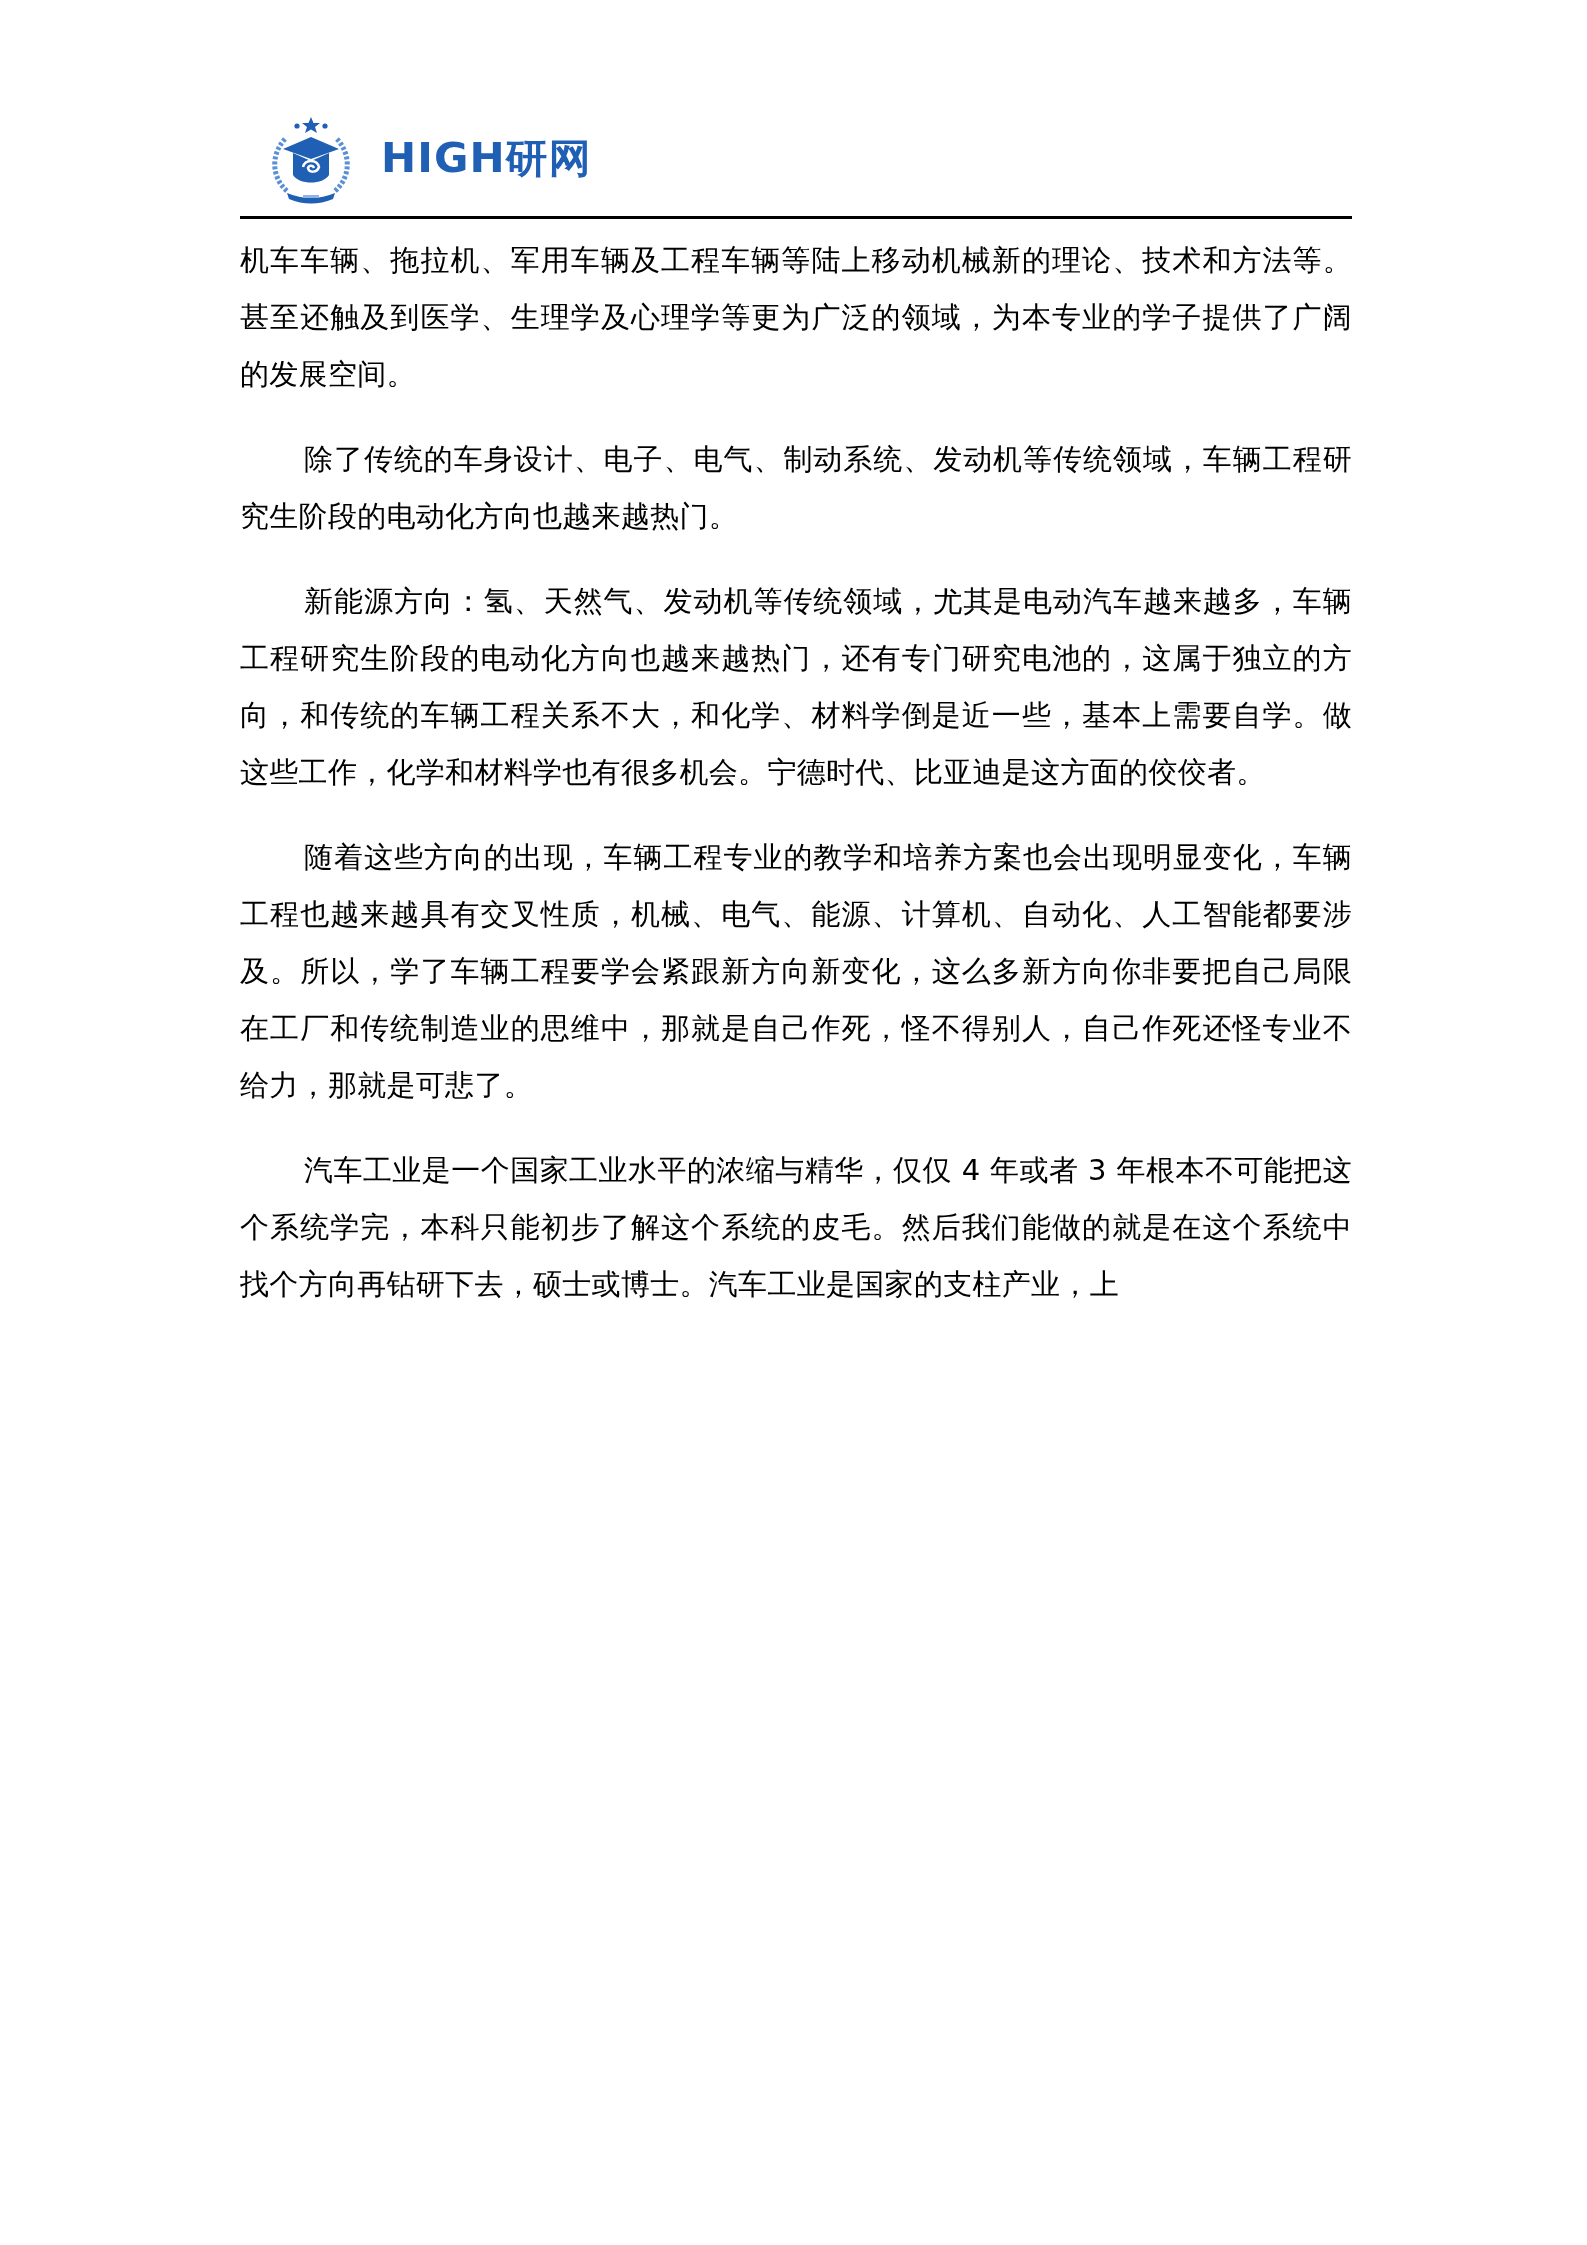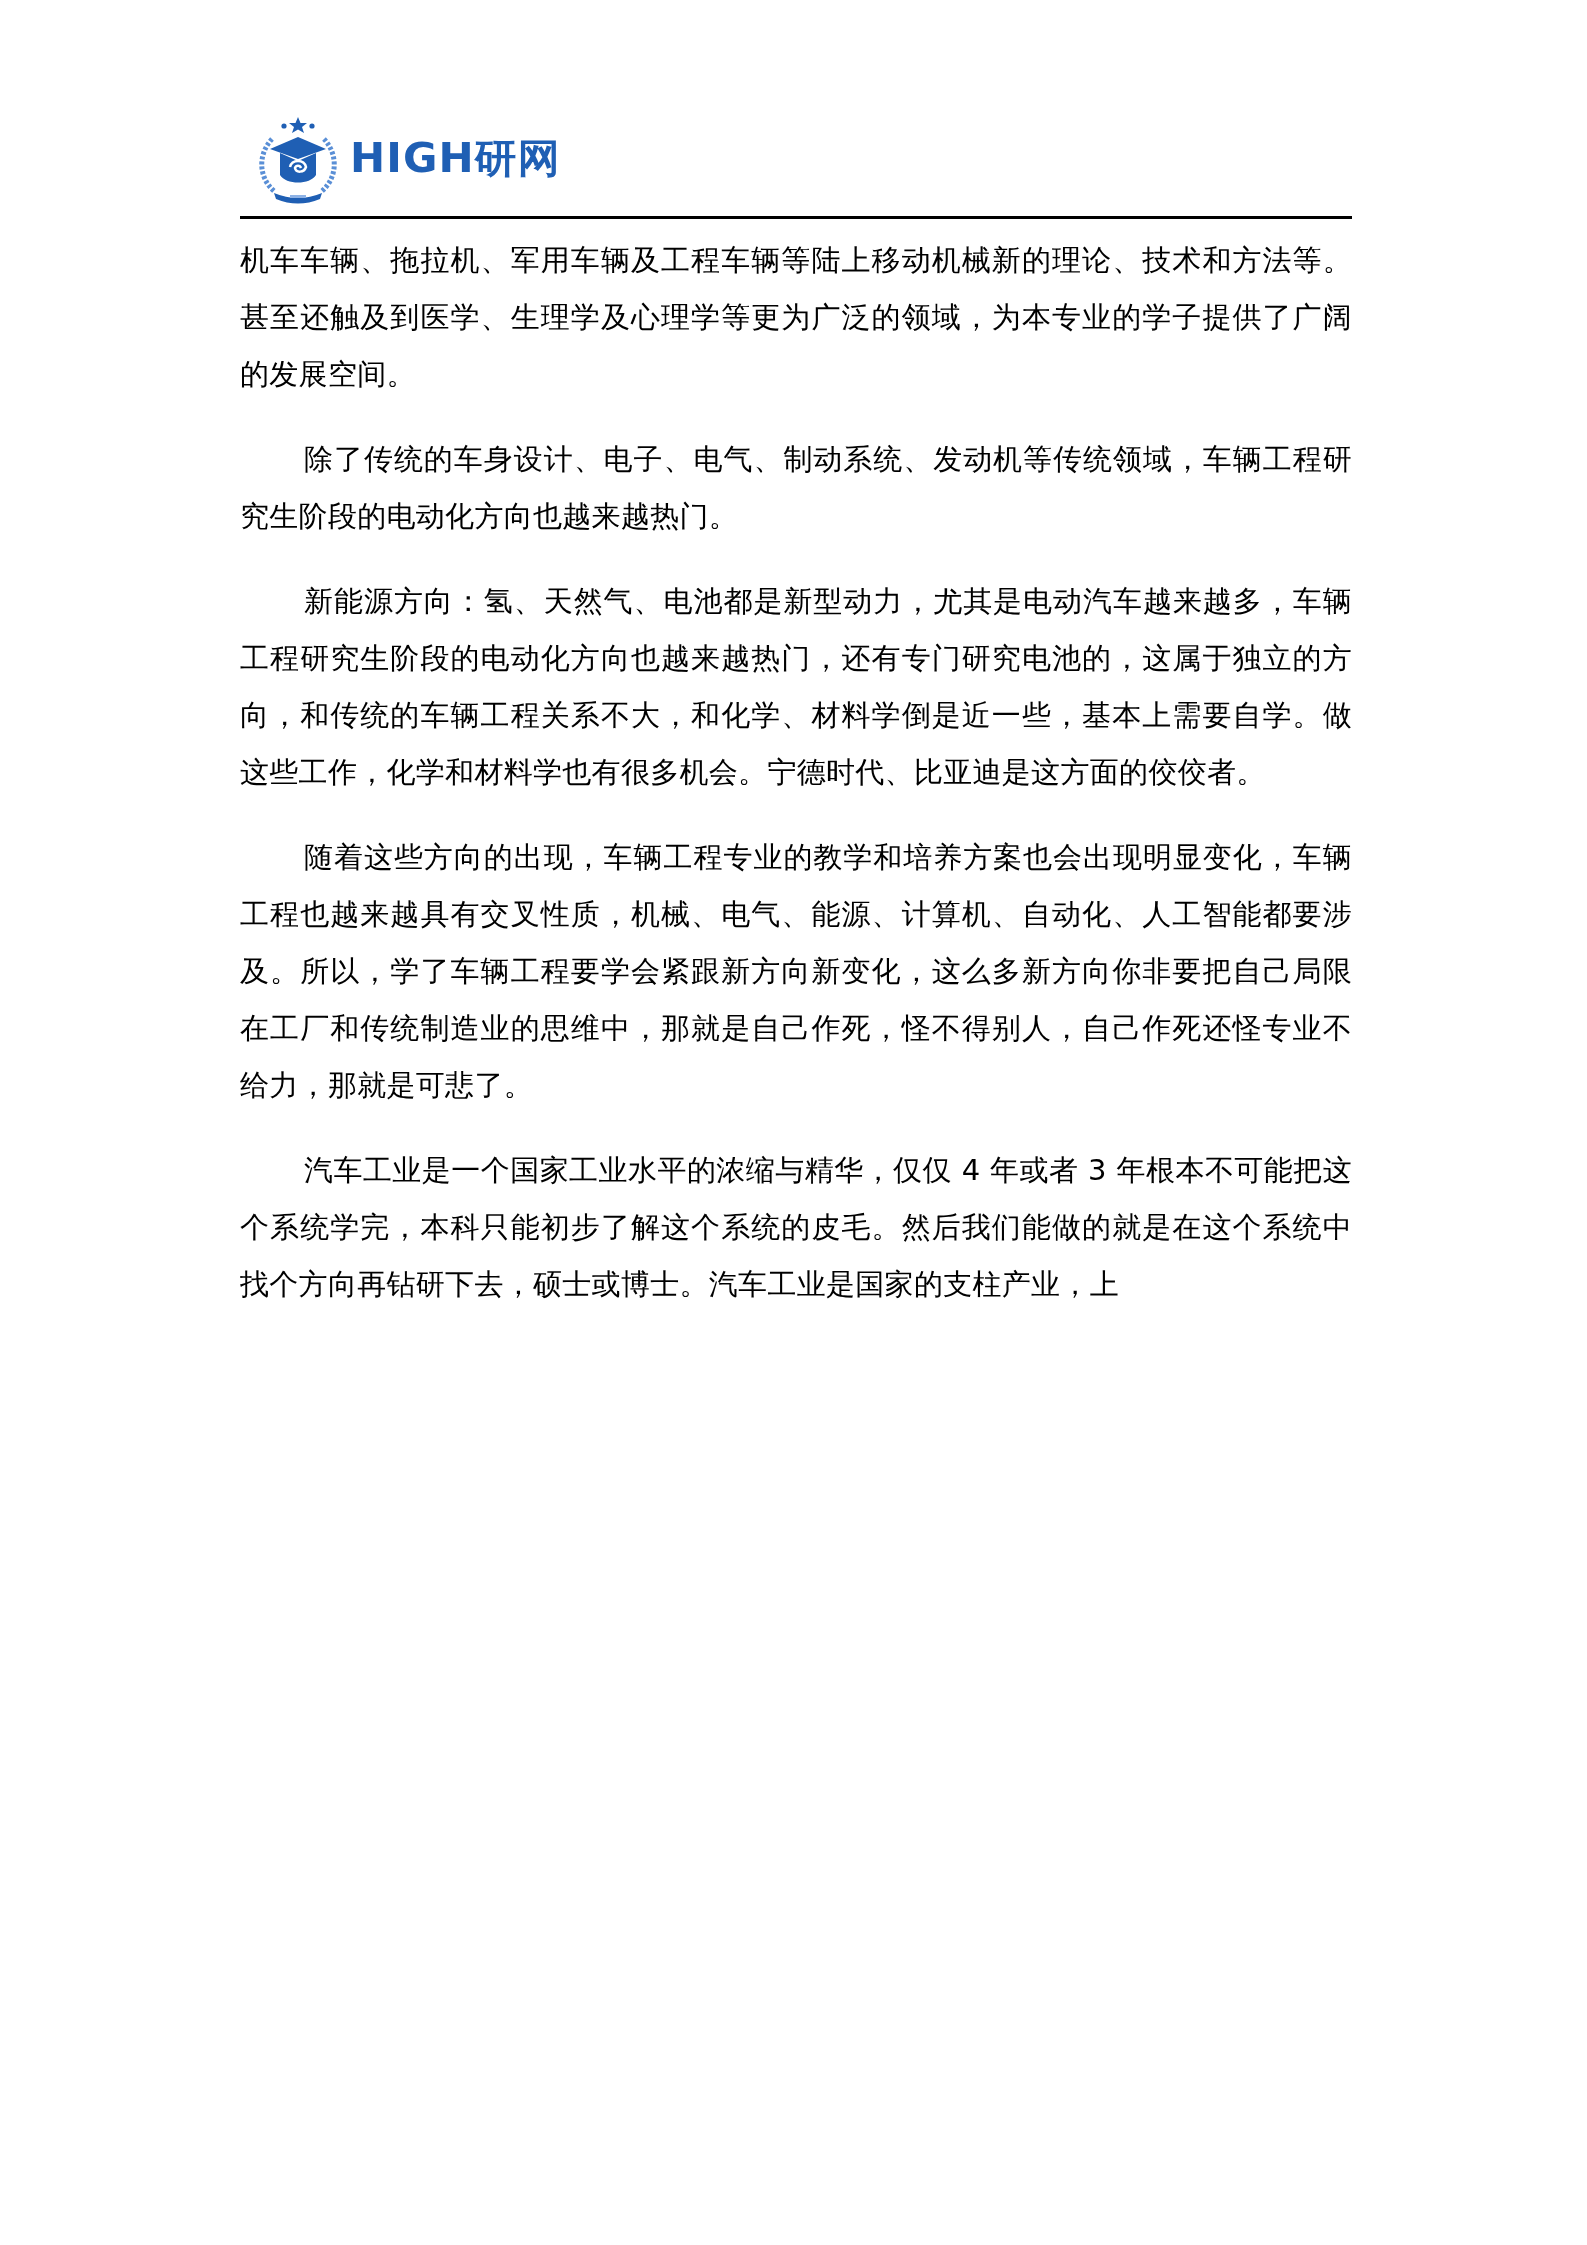--- a/index.html
+++ b/index.html
@@ -17,25 +17,26 @@
     }
     .page-header {
       position: absolute;
       left: 240px;
       top: 110px;
       width: 1112px;
       height: 110px;
     }
     .logo {
       position: absolute;
-      left: 8px;
+      left: 21px;
       top: 4px;
       display: flex;
       align-items: center;
       height: 90px;
+      gap: 18px;
     }
     .logo-emblem {
       width: 100px;
       height: 100px;
       margin-top: 0px;
     }
     .logo-text {
       margin-left: 2px;
       font-family: "DejaVu Sans", sans-serif;
       font-weight: bold;
@@ -101,16 +102,16 @@
       <rect x="42" y="86" width="16" height="3" fill="#8fb3e6"></rect>
     </svg>
     <span class="logo-text">HIGH研网</span>
   </div>
   <div class="header-rule"></div>
 </header>
 
 <main class="content">
   <p class="para cont">机车车辆、拖拉机、军用车辆及工程车辆等陆上移动机械新的理论、技术和方法等。甚至还触及到医学、生理学及心理学等更为广泛的领域，为本专业的学子提供了广阔的发展空间。</p>
   <p class="para indent">除了传统的车身设计、电子、电气、制动系统、发动机等传统领域，车辆工程研究生阶段的电动化方向也越来越热门。</p>
-  <p class="para indent">新能源方向：氢、天然气、电池都是新型动力，尤其是电动汽车越来越多，车辆工程研究生阶段的电动化方向也越来越热门，还有专门研究电池的，这属于独立的方向，和传统的车辆工程关系不大，和化学、材料学倒是近一些，基本上需要自学。做这些工作，化学和材料学也有很多机会。宁德时代、比亚迪是这方面的佼佼者。</p>
+  <p class="para indent">新能源方向：氢、天然气、发动机等传统领域，尤其是电动汽车越来越多，车辆工程研究生阶段的电动化方向也越来越热门，还有专门研究电池的，这属于独立的方向，和传统的车辆工程关系不大，和化学、材料学倒是近一些，基本上需要自学。做这些工作，化学和材料学也有很多机会。宁德时代、比亚迪是这方面的佼佼者。</p>
   <p class="para indent">随着这些方向的出现，车辆工程专业的教学和培养方案也会出现明显变化，车辆工程也越来越具有交叉性质，机械、电气、能源、计算机、自动化、人工智能都要涉及。所以，学了车辆工程要学会紧跟新方向新变化，这么多新方向你非要把自己局限在工厂和传统制造业的思维中，那就是自己作死，怪不得别人，自己作死还怪专业不给力，那就是可悲了。</p>
   <p class="para indent">汽车工业是一个国家工业水平的浓缩与精华，仅仅 4 年或者 3 年根本不可能把这个系统学完，本科只能初步了解这个系统的皮毛。然后我们能做的就是在这个系统中找个方向再钻研下去，硕士或博士。汽车工业是国家的支柱产业，上</p>
 </main>
 
 </body></html>

